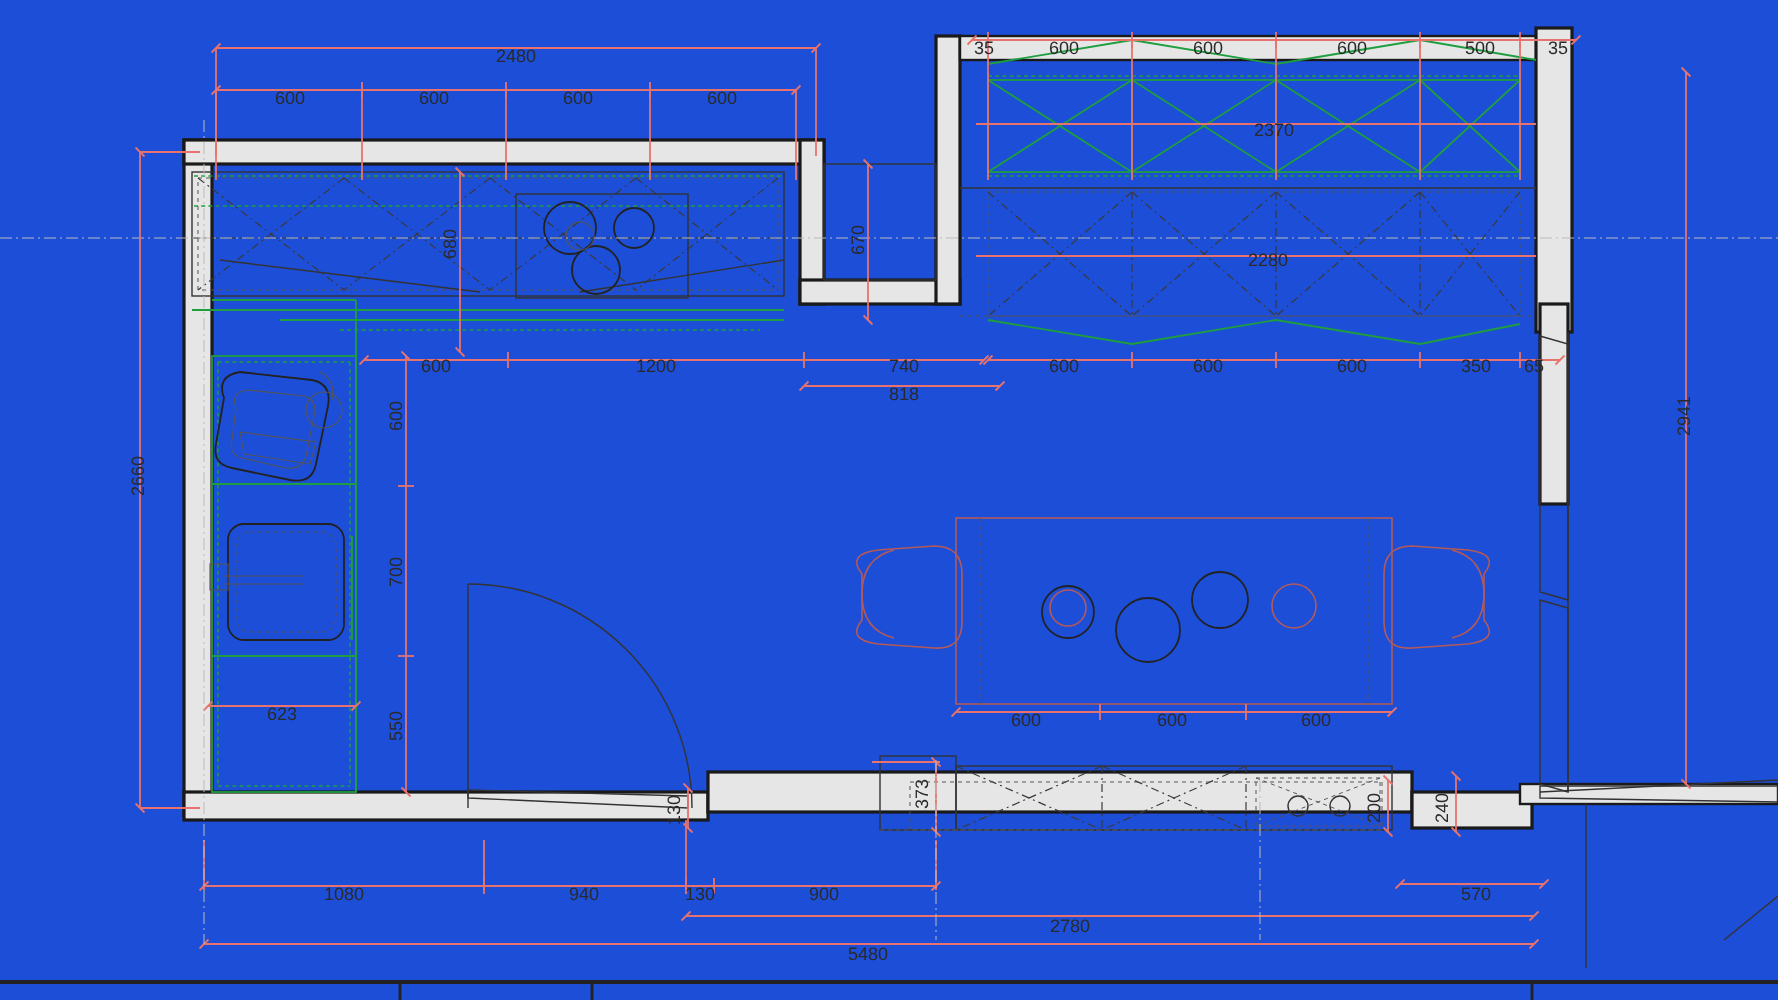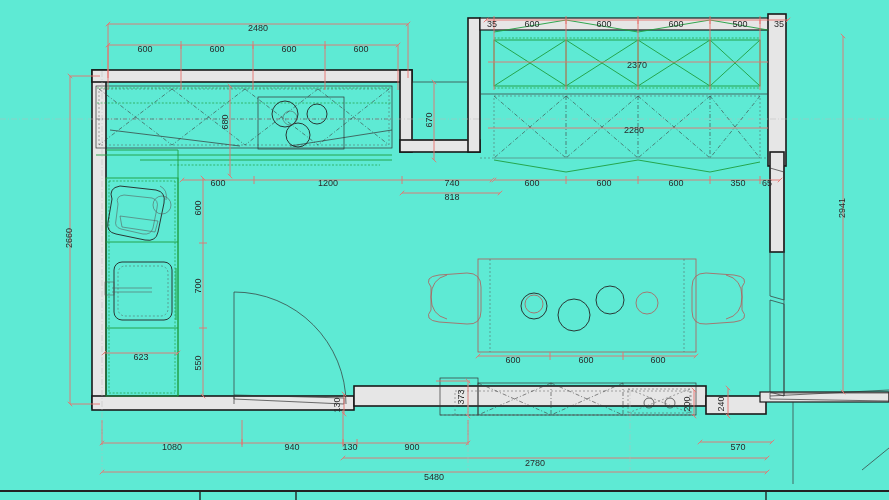--- a/index.html
+++ b/index.html
@@ -1,17 +1,17 @@
 <!DOCTYPE html>
 <html><head>
 <meta charset="utf-8">
 <style>
   html,body{margin:0;padding:0;background:#ffffff;}
   body{width:889px;height:500px;overflow:hidden;font-family:"Liberation Sans",sans-serif;}
-  #stage{position:relative;width:889px;height:500px;background:#5eead4;}
+  #stage{position:relative;width:889px;height:500px;background:#1d4ed8;}
   #plan{position:absolute;left:0;top:0;}
 </style>
 </head>
 <body>
 
 <div id="stage">
 
 <svg id="plan" width="889" height="500" viewBox="0 0 889 500" xmlns="http://www.w3.org/2000/svg">
 
   <defs>

